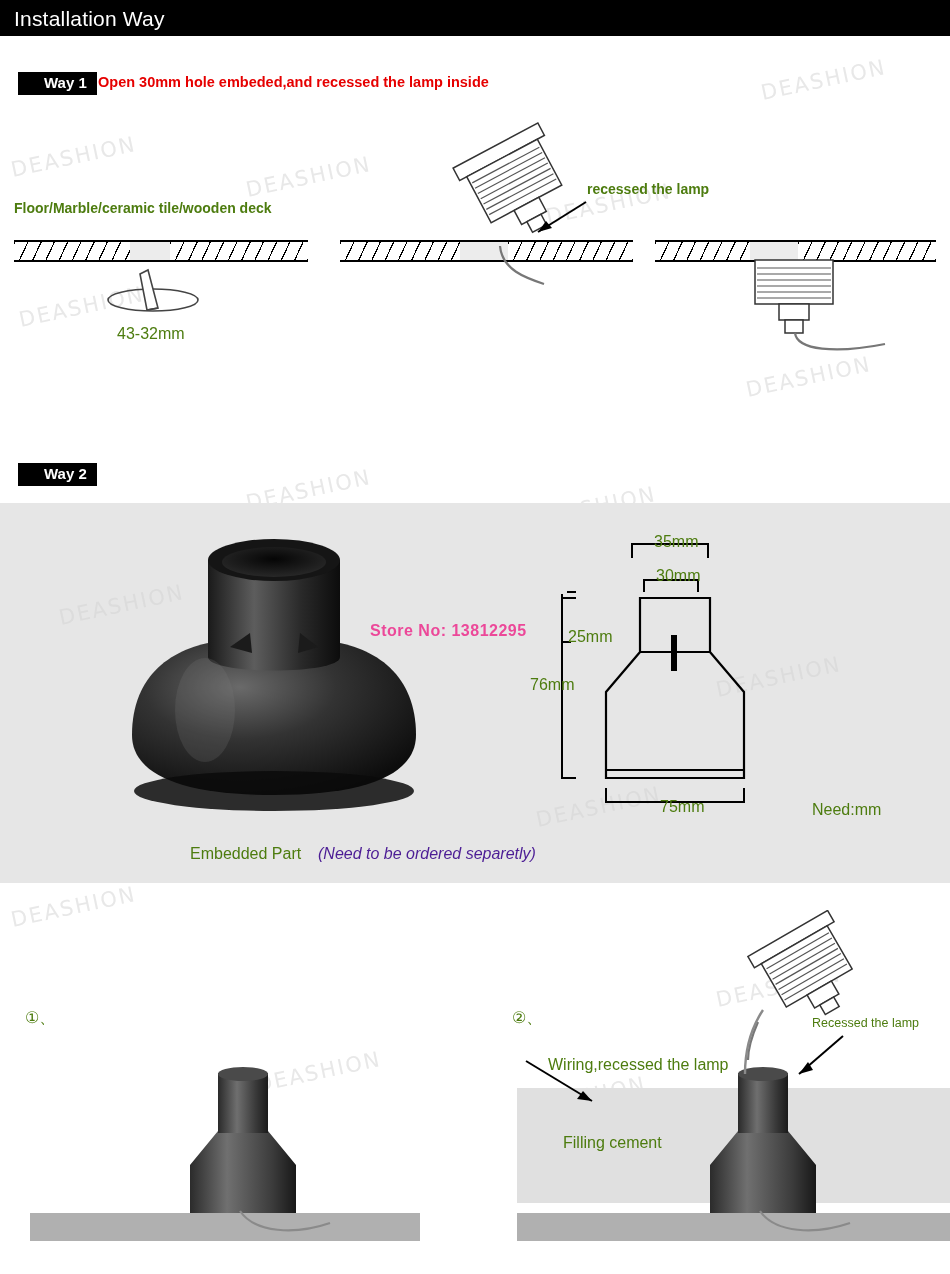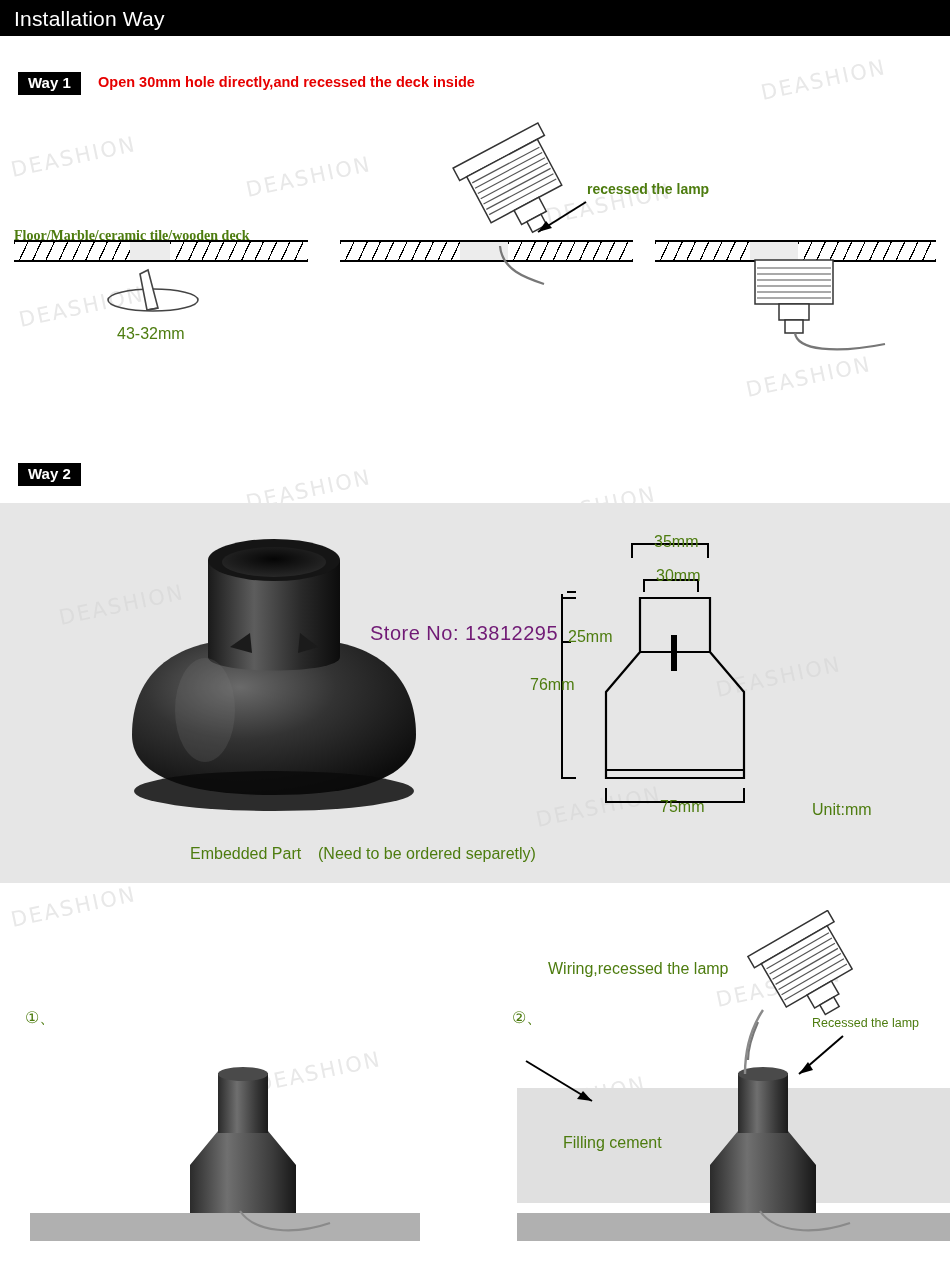--- a/index.html
+++ b/index.html
@@ -36,21 +36,21 @@
     letter-spacing: 0.2px;
   }
 
   
   .way-badge {
     position: absolute;
     background: #000;
     color: #fff;
     font-size: 15px;
     font-weight: bold;
-    padding: 3px 10px 4px 10px;
+    padding: 3px 10px 4px 26px;
     line-height: 16px;
   }
   .way-text {
     position: absolute;
     color: #e60000;
     font-size: 14.5px;
     font-weight: bold;
   }
 
   
@@ -62,32 +62,33 @@
     font-family: "DejaVu Sans", sans-serif;
     transform: rotate(-12deg);
     white-space: nowrap;
     pointer-events: none;
     user-select: none;
   }
   .wm.dark { color: #dcdcdc; }
   .store-no {
     position: absolute;
     left: 370px; top: 622px;
-    font-size: 20px;
-    color: #701a75;
+    font-size: 16px;
+    color: #ec4899;
     letter-spacing: 0.5px;
     white-space: nowrap;
+    font-weight: bold;
   }
 
   
   .lbl { position: absolute; font-size: 14px; color: #4d7c0f; white-space: nowrap; }
   .lbl.bold { font-weight: bold; }
   .lbl.small { font-size: 12.5px; }
   .lbl.big { font-size: 16px; }
-  .lbl.red { color: #4d7c0f; }
+  .lbl.red { color: #4c1d95; font-style: italic; }
 
   
   .floor {
     position: absolute;
     height: 22px;
     border-top: 2px solid #000;
     border-bottom: 2px solid #000;
     background-image: repeating-linear-gradient(
         115deg,
         #000 0px, #000 1.2px,
@@ -128,32 +129,32 @@
 </style>
 </head>
 <body>
 
 <div class="page">
 
   <div class="header-bar"></div>
   <div class="header-title">Installation Way</div>
 
   <div class="way-badge" style="left:18px; top:72px;">Way 1</div>
-  <div class="way-text" style="left:98px; top:74px;">Open 30mm hole directly,and recessed the deck inside</div>
+  <div class="way-text" style="left:98px; top:74px;">Open 30mm hole embeded,and recessed the lamp inside</div>
 
   <div class="wm" style="left:760px; top:68px;">DEASHION</div>
   <div class="wm" style="left:245px; top:165px;">DEASHION</div>
   <div class="wm" style="left:545px; top:192px;">DEASHION</div>
   <div class="wm" style="left:10px; top:145px;">DEASHION</div>
   <div class="wm" style="left:18px; top:295px;">DEASHION</div>
   <div class="wm" style="left:745px; top:365px;">DEASHION</div>
   <div class="wm" style="left:245px; top:478px;">DEASHION</div>
   <div class="wm" style="left:530px; top:495px;">DEASHION</div>
 
-  <div class="lbl bold" style="left:14px; top:228px;font-family:Liberation Serif, serif;">Floor/Marble/ceramic tile/wooden deck</div>
+  <div class="lbl bold" style="left:14px; top:200px;">Floor/Marble/ceramic tile/wooden deck</div>
 
   <div class="floor" style="left:14px; top:240px; width:116px;"></div>
   <div class="floor-gap" style="left:130px; top:240px; width:40px;"></div>
   <div class="floor" style="left:170px; top:240px; width:138px;"></div>
 
   <div class="svg-abs" style="left:100px; top:268px;">
     <svg width="130" height="55" viewBox="0 0 130 55">
       <ellipse cx="53" cy="32" rx="45" ry="11" fill="none" stroke="#444" stroke-width="1.6"></ellipse>
       <path d="M40 6 L48 2 L58 40 L47 42 Z" fill="#ffffff" stroke="#444" stroke-width="1.6"></path>
       <path d="M47 42 L58 40" fill="none" stroke="#444" stroke-width="1.6"></path>
@@ -283,21 +284,21 @@
       <path d="M66 258 L66 272 L204 272 L204 258" fill="none" stroke="#000" stroke-width="2"></path>
       <line x1="66" y1="272" x2="100" y2="272" stroke="#000" stroke-width="2"></line>
       <line x1="170" y1="272" x2="204" y2="272" stroke="#000" stroke-width="2"></line>
     </svg>
   </div>
   <div class="lbl big" style="left:654px; top:533px;text-align:center;">35mm</div>
   <div class="lbl big" style="left:656px; top:567px;">30mm</div>
   <div class="lbl big" style="left:568px; top:628px;">25mm</div>
   <div class="lbl big" style="left:530px; top:676px;">76mm</div>
   <div class="lbl big" style="left:660px; top:798px;">75mm</div>
-  <div class="lbl big" style="left:812px; top:801px;">Unit:mm</div>
+  <div class="lbl big" style="left:812px; top:801px;">Need:mm</div>
 
   <div class="lbl big" style="left:190px; top:845px;">Embedded Part</div>
   <div class="lbl big red" style="left:318px; top:845px;">(Need to be ordered separetly)</div>
 
   <div class="wm" style="left:10px; top:895px;">DEASHION</div>
   <div class="wm" style="left:255px; top:1060px;">DEASHION</div>
   <div class="wm" style="left:520px; top:1085px;">DEASHION</div>
   <div class="wm" style="left:715px; top:975px;">DEASHION</div>
 
   <div class="lbl big" style="left:25px; top:1008px;">①、</div>
@@ -325,21 +326,21 @@
       <path d="M60 1095" fill="none"></path>
     </svg>
   </div>
   <div class="svg-abs" style="left:200px; top:1205px;">
     <svg width="150" height="40" viewBox="0 0 150 40">
       <path d="M40 6 C 55 28, 95 30, 130 18" fill="none" stroke="#8a8a8a" stroke-width="2.2"></path>
     </svg>
   </div>
 
   <div class="lbl big" style="left:512px; top:1008px;">②、</div>
-  <div class="lbl big" style="left:548px; top:960px;">Wiring,recessed the lamp</div>
+  <div class="lbl big" style="left:548px; top:1056px;">Wiring,recessed the lamp</div>
 
   <div class="grey-panel-2"></div>
   <div class="ground-bar" style="left:517px; top:1213px; width:433px;"></div>
 
   <div class="lbl small" style="left:812px; top:1016px;">Recessed the lamp</div>
   <div class="lbl big" style="left:563px; top:1120px;margin-top:14px;">Filling cement</div>
 
   <div class="svg-abs" style="left:520px; top:1055px;">
     <svg width="90" height="60" viewBox="0 0 90 60">
       <line x1="6" y1="6" x2="72" y2="46" stroke="#000" stroke-width="2"></line>

